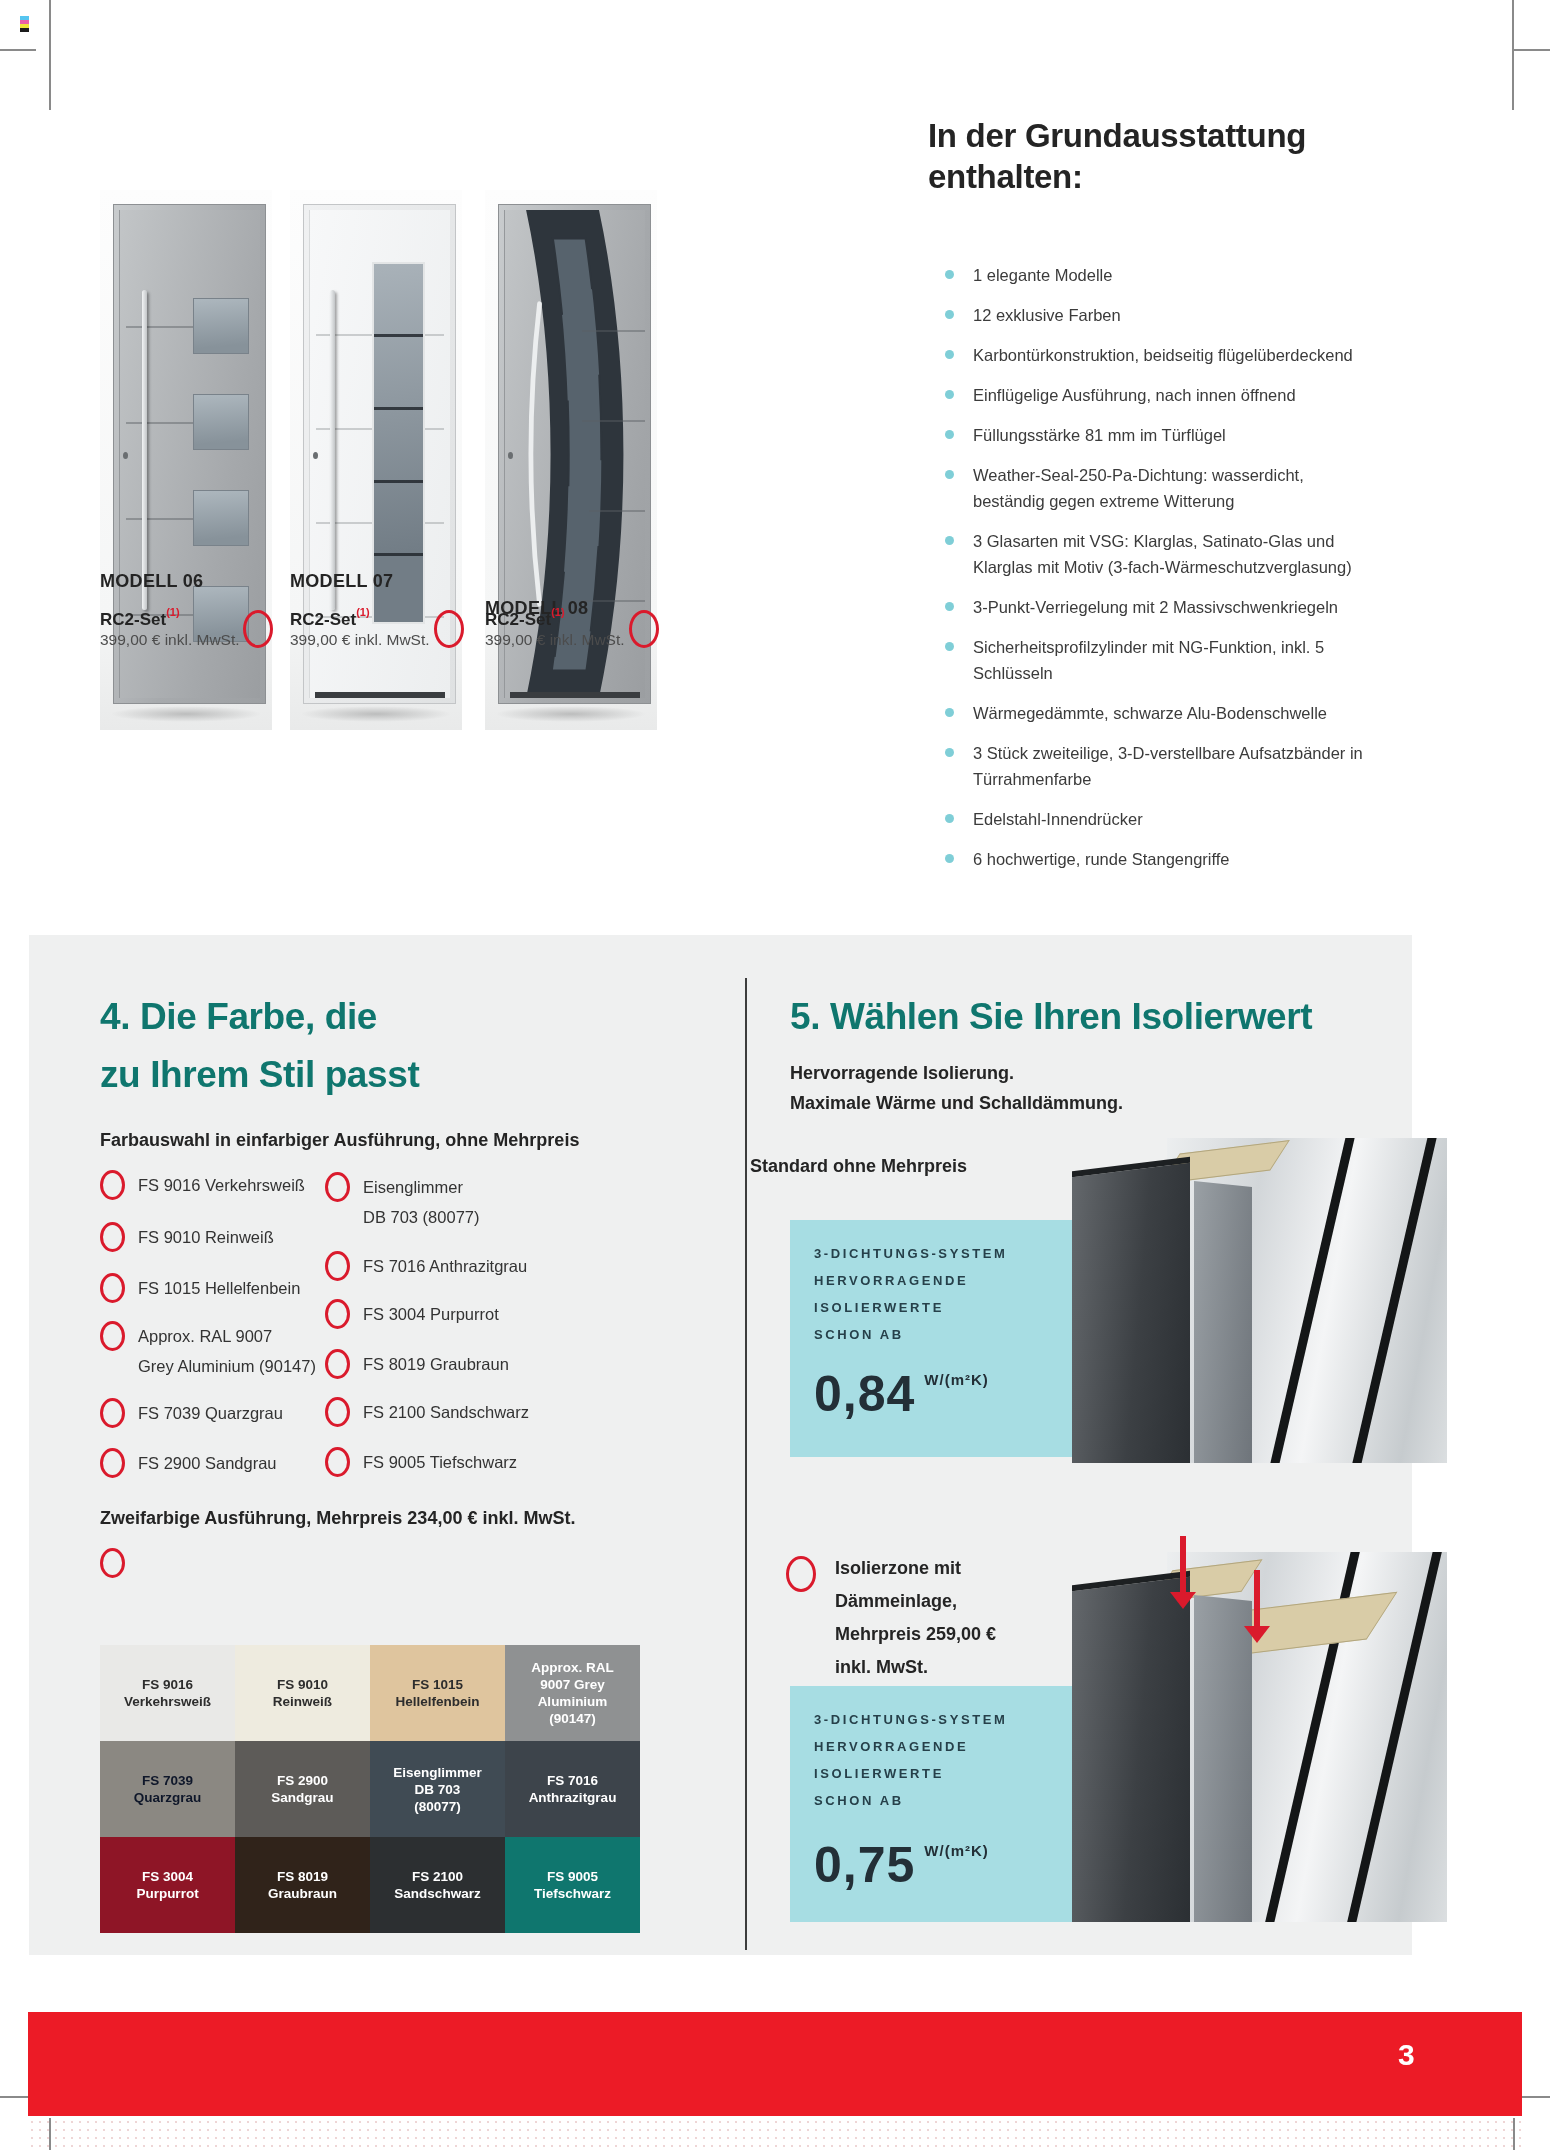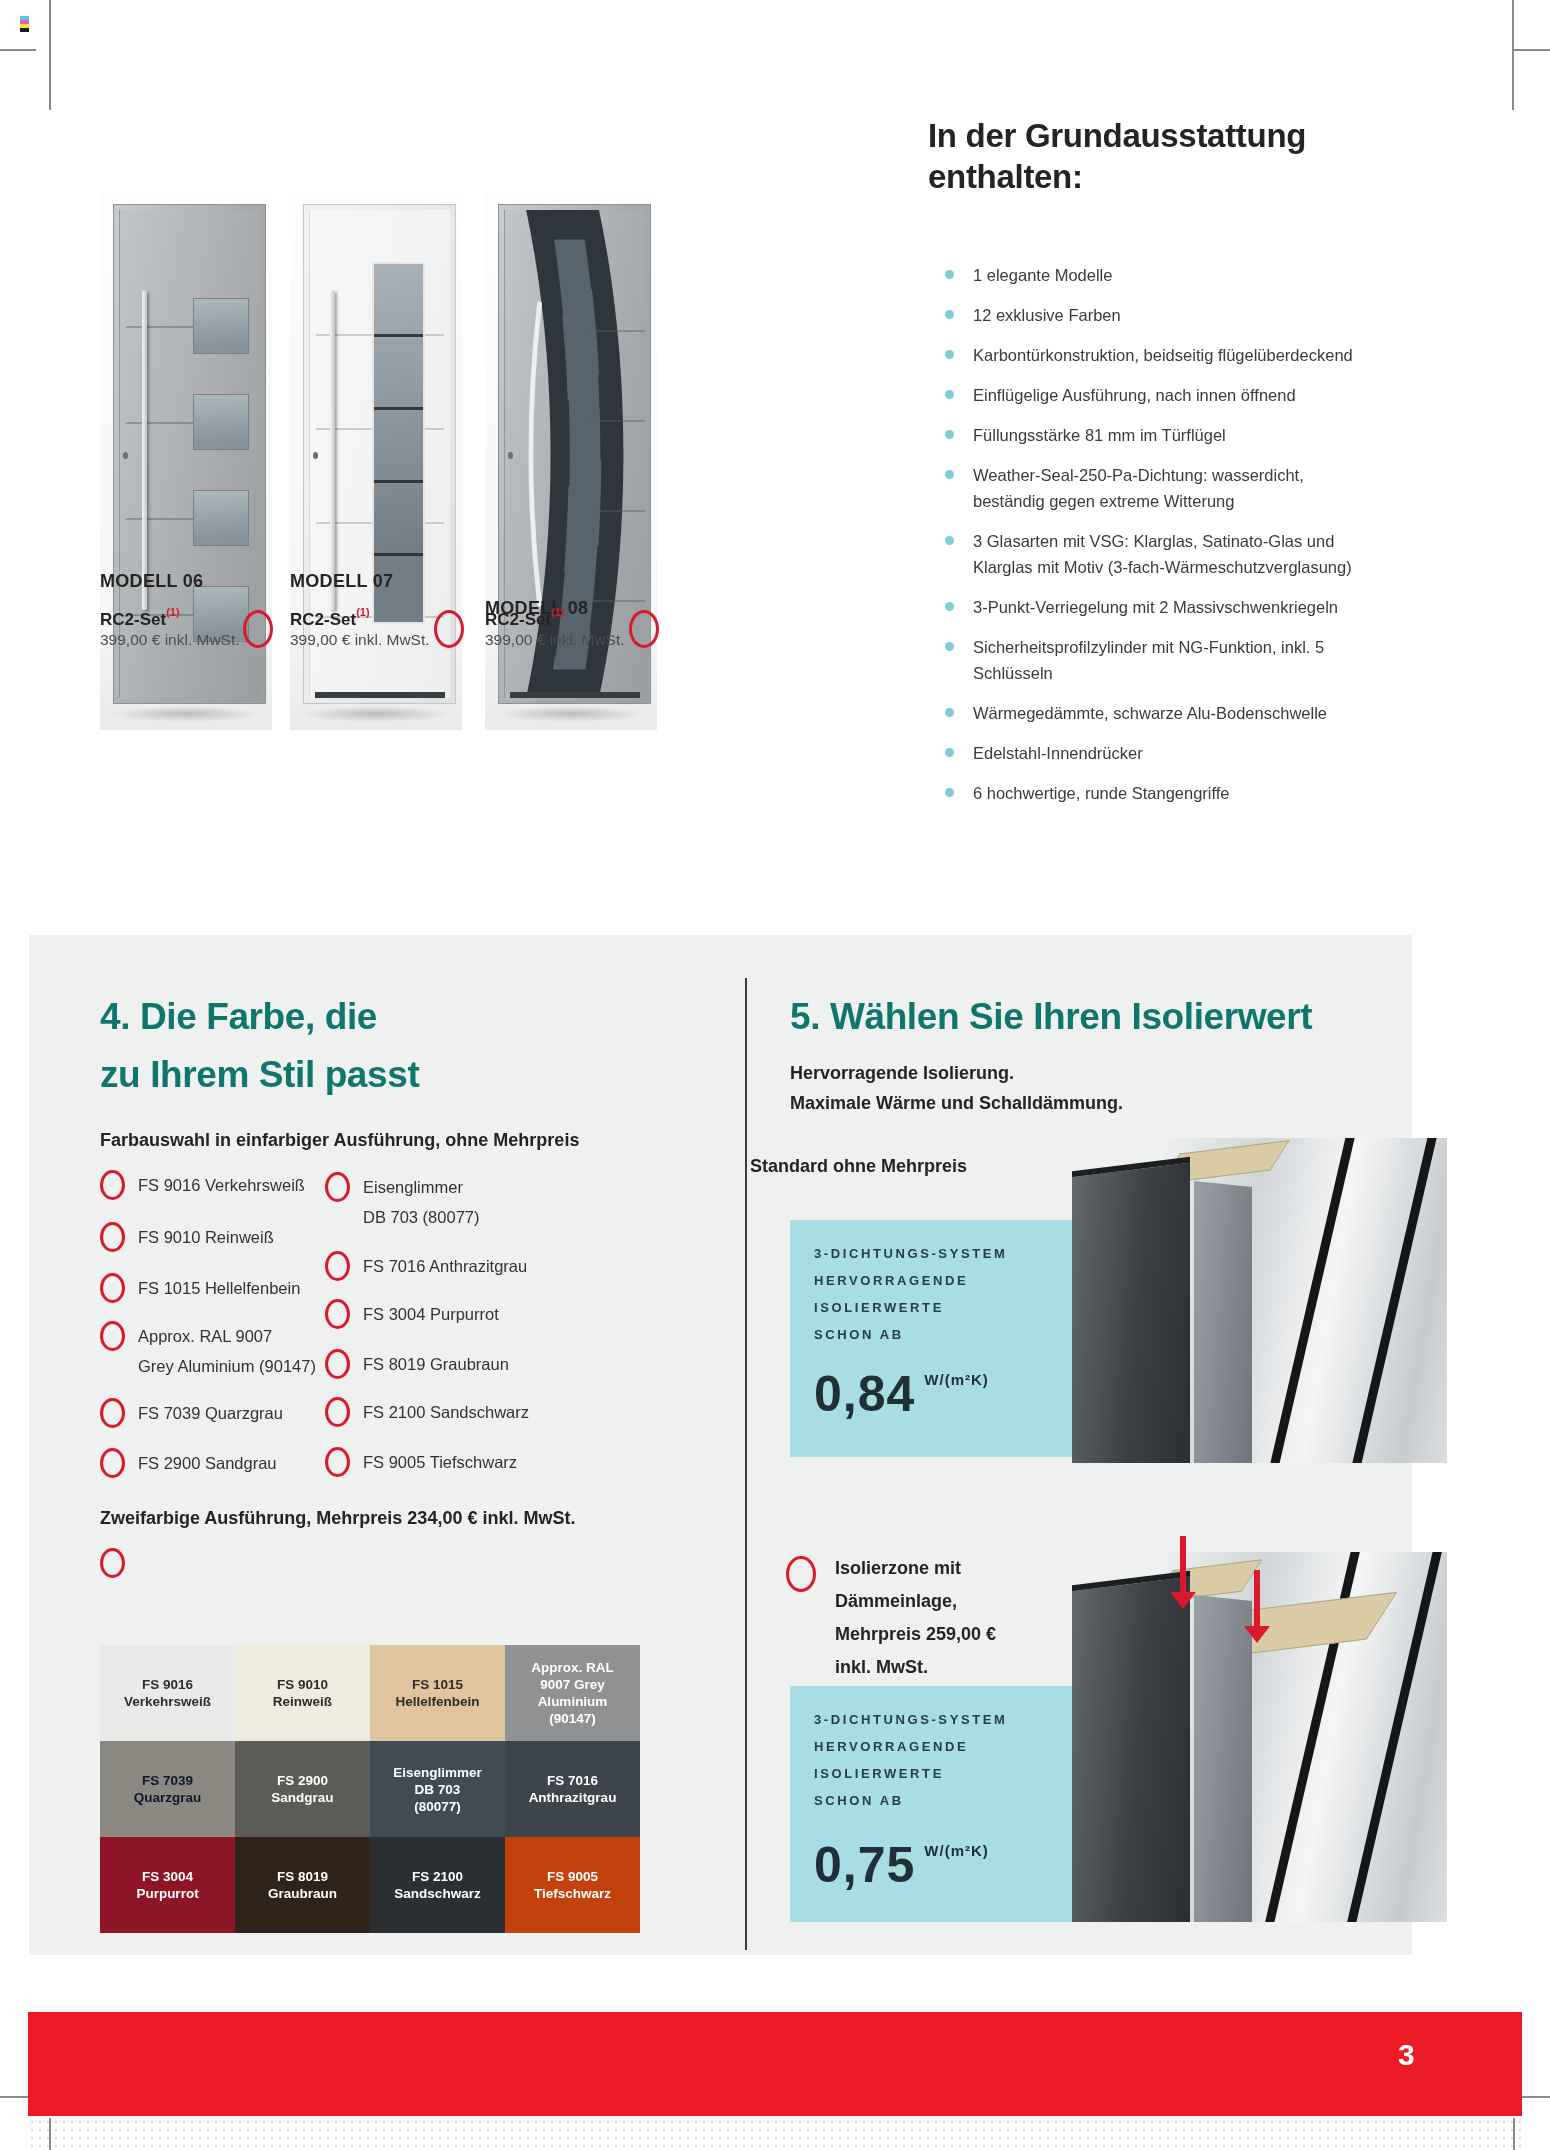--- a/index.html
+++ b/index.html
@@ -209,20 +209,22 @@
     <li><span class="blt"></span><span class="pre">Einflügelige Ausführung, nach innen öffnend</span></li>
     <li><span class="blt"></span><span class="pre">Füllungsstärke 81 mm im Türflügel</span></li>
     <li><span class="blt"></span><span class="pre">Weather-Seal-250-Pa-Dichtung: wasserdicht,
 beständig gegen extreme Witterung</span></li>
     <li><span class="blt"></span><span class="pre">3 Glasarten mit VSG: Klarglas, Satinato-Glas und
 Klarglas mit Motiv (3-fach-Wärmeschutzverglasung)</span></li>
     <li><span class="blt"></span><span class="pre">3-Punkt-Verriegelung mit 2 Massivschwenkriegeln</span></li>
     <li><span class="blt"></span><span class="pre">Sicherheitsprofilzylinder mit NG-Funktion, inkl. 5
 Schlüsseln</span></li>
     <li><span class="blt"></span><span class="pre">Wärmegedämmte, schwarze Alu-Bodenschwelle</span></li>
+    <li><span class="blt"></span><span class="pre">3 Stück zweiteilige, 3-D-verstellbare Aufsatzbänder in
+Türrahmenfarbe</span></li>
     <li><span class="blt"></span><span class="pre">Edelstahl-Innendrücker</span></li>
     <li><span class="blt"></span><span class="pre">6 hochwertige, runde Stangengriffe</span></li>
   </ul>
 
   <div class="gray-panel"></div>
   <div class="col-divider"></div>
 
   <div class="abs h-sec" style="left:100px;top:988px;width:560px">
     <span>4. Die Farbe, die</span><br>
     <span>zu Ihrem Stil passt</span>
@@ -305,21 +307,21 @@
 DB 703
 (80077)</div>
     <div class="swatch" style="background: rgb(61, 68, 75); color: rgb(255, 255, 255);">FS 7016
 Anthrazitgrau</div>
     <div class="swatch" style="background: rgb(142, 21, 38); color: rgb(255, 255, 255);">FS 3004
 Purpurrot</div>
     <div class="swatch" style="background: rgb(48, 35, 26); color: rgb(255, 255, 255);">FS 8019
 Graubraun</div>
     <div class="swatch" style="background: rgb(44, 47, 49); color: rgb(255, 255, 255);">FS 2100
 Sandschwarz</div>
-    <div class="swatch" style="background: #c2410c; color: rgb(255, 255, 255);">FS 9005
+    <div class="swatch" style="background: #0f766e; color: rgb(255, 255, 255);">FS 9005
 Tiefschwarz</div>
   </div>
 
   <div class="abs h-sec" style="left:790px;top:988px;width:640px">5. Wählen Sie Ihren Isolierwert</div>
   <div class="abs h-sub" style="left:790px;top:1058px;line-height:30px">
     <span>Hervorragende Isolierung.</span><br>
     <span>Maximale Wärme und Schalldämmung.</span>
   </div>
   <div class="abs h-sub" style="left:750px;top:1156px">Standard ohne Mehrpreis</div>
 

